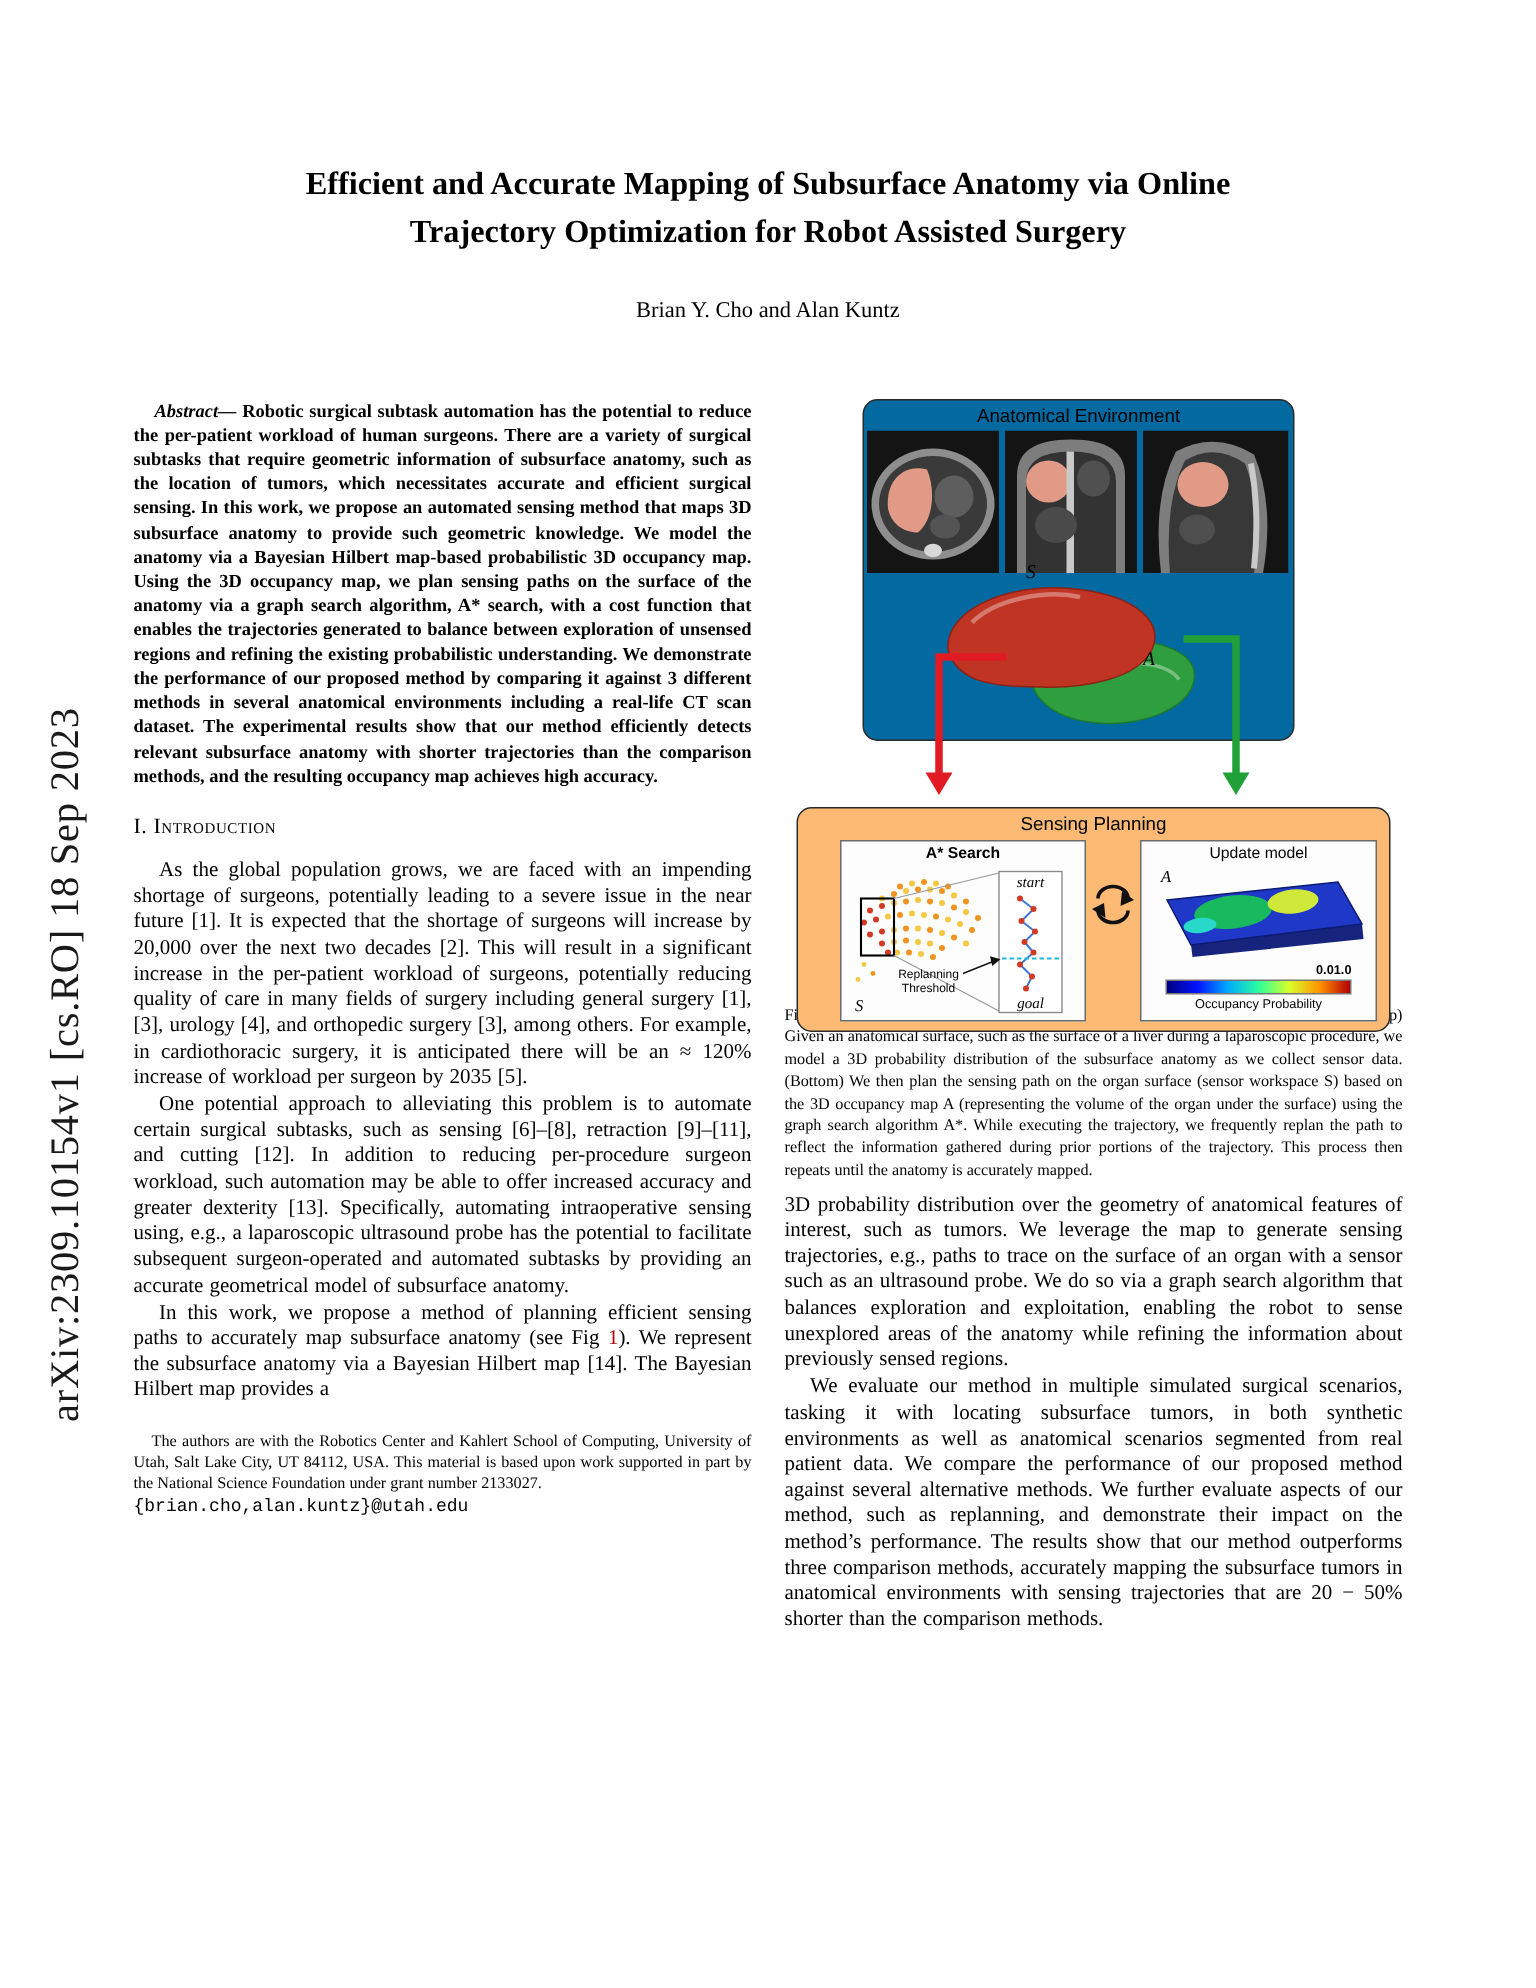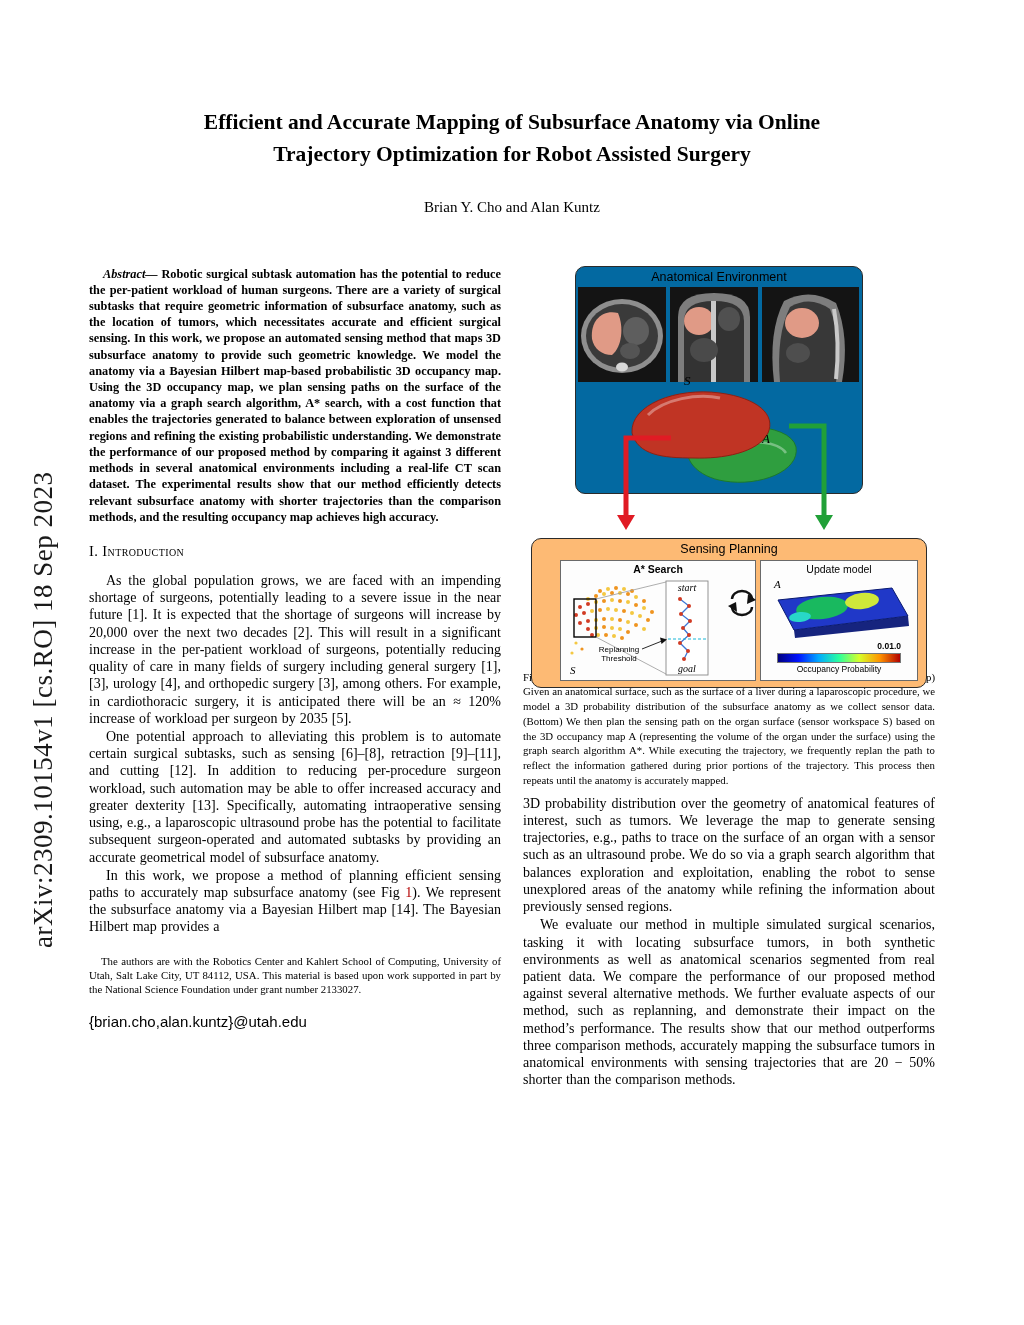--- a/index.html
+++ b/index.html
@@ -37,22 +37,22 @@
   }
   .body-p + .body-p { margin-top:1px; }
   .noindent { text-indent:0; }
   .figref { color:#b30000; text-decoration:none; cursor:pointer; }
 
   .footnote {
     margin-top:18px; font-size:10.8px; line-height:1.32;
     text-align:justify; text-indent:12px;
   }
   .footnote .mono {
-    display:block; text-indent:0; margin-top:16px;
-    font-family:Liberation Sans, sans-serif; font-size:15px;
+    display:block; text-indent:0; margin-top:1px;
+    font-family:Liberation Mono, monospace; font-size:12px;
   }
 
   
   .fig-wrap { position:relative; width:412px; height:396px; }
   .anat-box {
     position:absolute; left:52px; top:0; width:288px; height:228px;
     border:1.6px solid #2b2b2b; border-radius:10px; background:#0369a1; box-sizing:border-box;
   }
   .fig-box-title {
     text-align:center; font-family:"Liberation Sans", sans-serif;
@@ -66,21 +66,21 @@
 
   .flow-arrows { position:absolute; left:0; top:0; pointer-events:none; z-index:3; }
 
   .plan-box {
     position:absolute; left:8px; top:244px; width:396px; height:150px;
     border:1.6px solid #2b2b2b; border-radius:10px; background:#fdba74; box-sizing:border-box;margin-top:28px;
   }
   .inner-panel {
     position:absolute; background:#fdfdfd; border:1px solid #6a6a6a; box-sizing:border-box;
   }
-  .astar-box { left:28px; top:21px; width:196px; height:121px; }
+  .astar-box { left:28px; top:21px; width:164px; height:121px; }
   .update-box { left:228px; top:21px; width:158px; height:121px; }
   .inner-title {
     text-align:center; font-family:"Liberation Sans", sans-serif; font-size:10.5px; padding-top:2px;
   }
   .astar-box .inner-title { font-weight:bold; }
   .astar-svg { position:absolute; left:1px; top:16px; }
   .heat-svg { position:absolute; left:3px; top:15px; }
   .cycle-svg { position:absolute; left:194px; top:46px; }
 
   .cbar-row {

